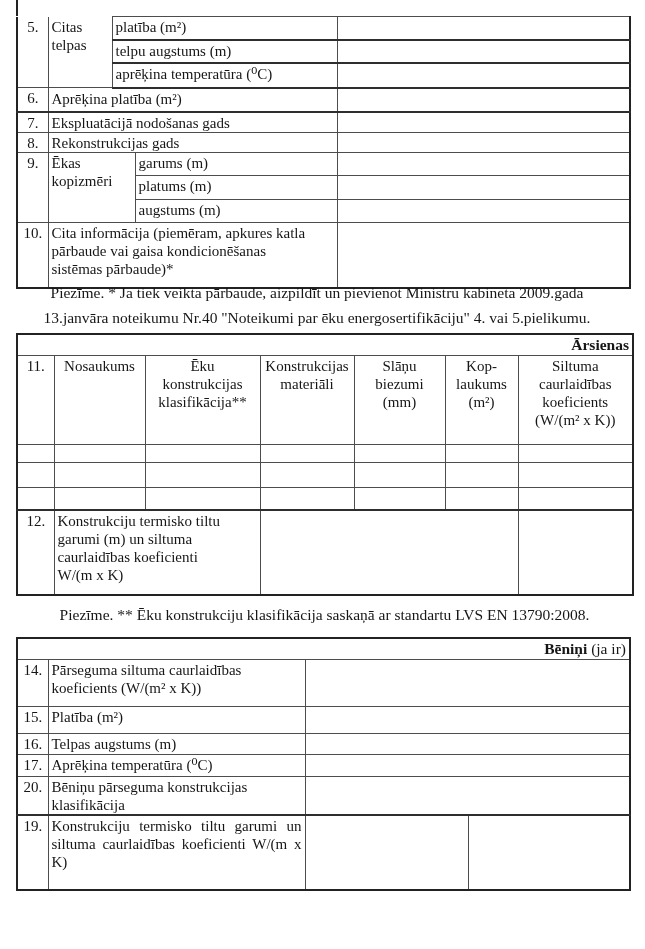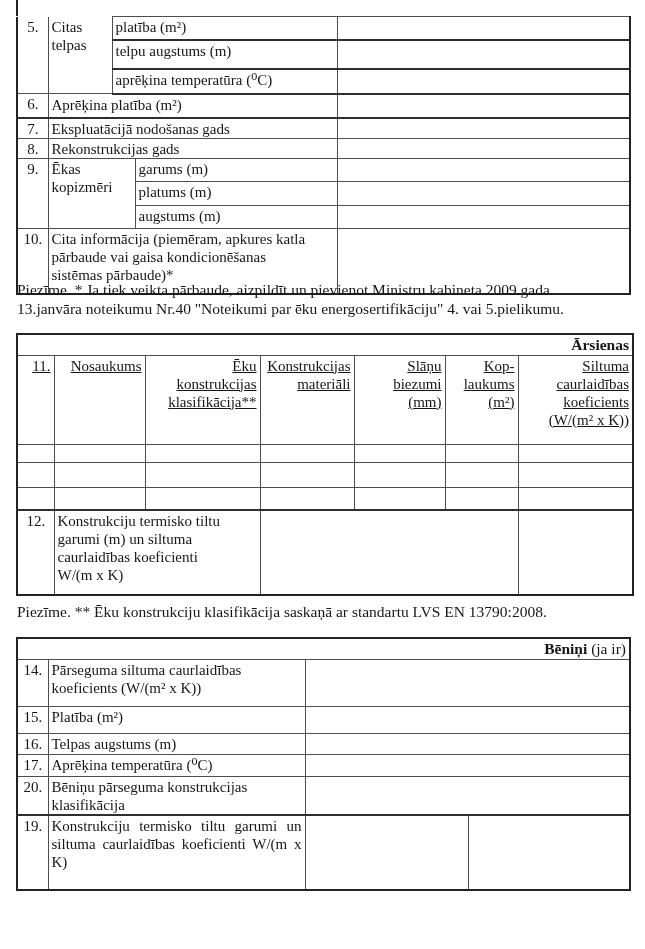--- a/index.html
+++ b/index.html
@@ -7,35 +7,35 @@
     position:relative; width:645px; height:949px; background:#ffffff;
     font-family:"Liberation Serif","DejaVu Serif",serif;
     font-size:15px; color:#161616; overflow:hidden;
   }
   table.t { border-collapse:collapse; table-layout:fixed; position:absolute; background:#fff; }
   table.t td {
     border:1px solid #4d4d4d; padding:1px 3px 0 3px;
     vertical-align:top; line-height:18px; overflow:hidden;
   }
   .num  { text-align:center; padding:1px 1px 0 1px; }
-  .hdr  { text-align:right; vertical-align:middle; white-space:pre-line; line-height:17px; padding:2px;text-decoration:underline; }
+  .hdr  { text-align:center; vertical-align:middle; white-space:pre-line; line-height:17px; padding:2px; }
   .ml   { white-space:pre-line; }
   .just { text-align:justify; padding-right:14px; }
   .bold { font-weight:bold; }
   .title-cell { font-weight:bold; vertical-align:middle; font-size:15.5px; }
   .title-mixed { vertical-align:middle; font-size:15.5px; }
   
   .oL { border-left:2px solid #222 !important; }
   .oR { border-right:2px solid #222 !important; }
   .oT { border-top:2px solid #222 !important;text-align:right; }
   .oB { border-bottom:2px solid #222 !important; }
   .hB { border-bottom-width:2px !important; border-bottom-color:#2e2e2e !important; }
   .noT{ border-top:0 !important; }
   .stub { position:absolute; background:#222; }
-  .note { position:absolute; font-size:15.5px; line-height:19px; white-space:pre-line; }
+  .note { position:absolute; font-size:15.5px; line-height:25px; white-space:pre-line;text-align:center; }
 </style>
 </head>
 <body>
 
 <div class="page">
 
   <div class="stub" style="left:16px; top:0; width:2px; height:17px;"></div>
 
   <table class="t" style="left:16px; top:16px;">
     <colgroup>
@@ -45,21 +45,21 @@
       <col style="width:202px">
         <col style="width:293px">
     </colgroup>
     <tbody>
         <tr style="height:23px">
       <td rowspan="3" class="num oL noT">5.</td>
       <td rowspan="3" class="noT">Citas telpas</td>
       <td colspan="2" class="hB">platība (m²)</td>
       <td class="oR hB"></td>
     </tr>
-    <tr style="height:29px">
+    <tr style="height:23px">
       <td colspan="2" class="hB">telpu augstums (m)</td>
       <td class="oR hB"></td>
     </tr>
     <tr style="height:25px">
       <td colspan="2" class="hB">aprēķina temperatūra (⁰C)</td>
       <td class="oR hB"></td>
     </tr>
     <tr style="height:24px">
       <td class="num oL hB">6.</td>
       <td colspan="3" class="hB">Aprēķina platība (m²)</td>

